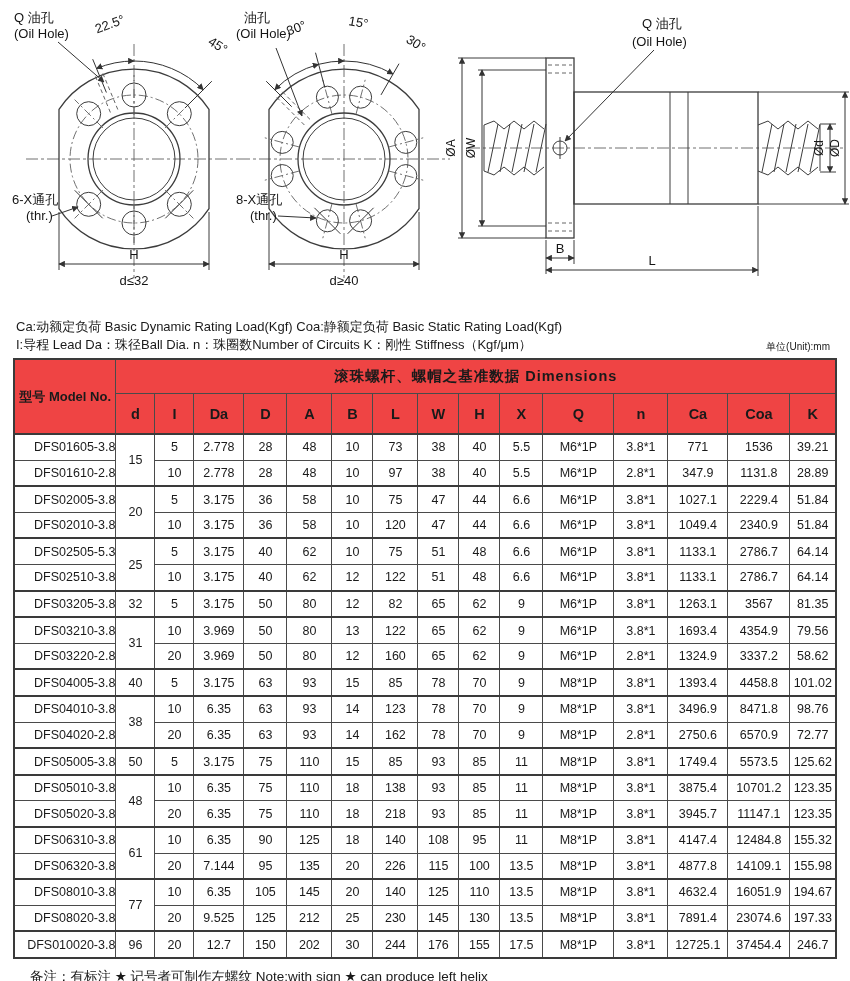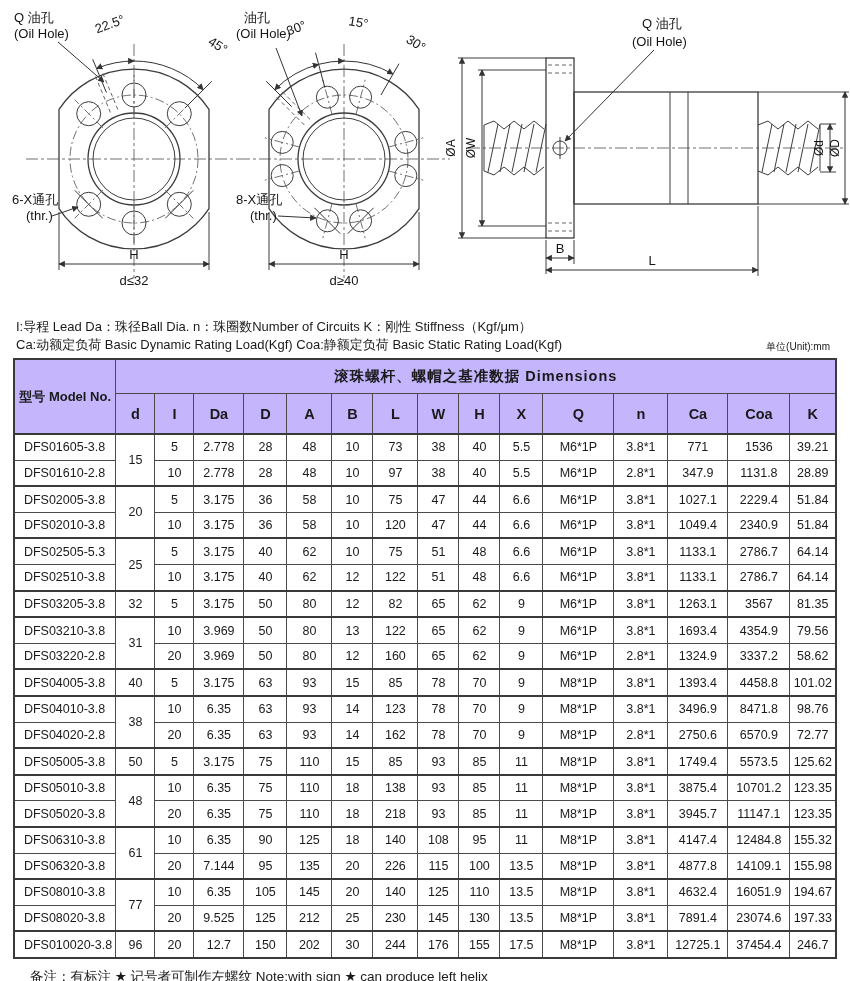--- a/index.html
+++ b/index.html
@@ -21,26 +21,26 @@
   .dsh{stroke:#555555;stroke-width:0.9;stroke-dasharray:4 3;fill:none;}
   .dim{stroke:#333333;stroke-width:1;fill:none;}
 
   
   .legend{display:flex;justify-content:space-between;align-items:flex-end;margin:16px 16px 5px 16px;font-size:13px;line-height:1.35;}
   .legend .unit{font-size:10px;white-space:nowrap;padding-right:4px;}
 
   
   table{border-collapse:collapse;table-layout:fixed;width:822px;margin:2px auto 0 auto;border:2px solid #3a3a3a;}
   th,td{border:1px solid #4a4a4a;text-align:center;font-size:12.5px;padding:0;overflow:hidden;white-space:nowrap;}
-  thead th{background:#c4b5fd;text-align:center;}
+  thead th{background:#ef4444;text-align:center;}
   .th-group{height:33px;font-size:14.5px;font-weight:bold;letter-spacing:1px;}
   .th-model{font-size:13px;font-weight:bold;}
   .th-col{height:39px;font-size:14.5px;font-weight:600;}
   tbody td{height:24.6px;background:#ffffff;}
-  tbody td.model{text-align:left;padding-left:9px;}
+  tbody td.model{text-align:right;padding-left:9px;}
   tr.grp td{border-top:2px solid #3a3a3a;}
 
   
   .note{margin:9px 0 0 30px;font-size:13.5px;}
 </style>
 </head>
 <body>
 
 <div class="page">
 
@@ -260,22 +260,22 @@
       <g>
         <line class="ln2" x1="312" y1="198" x2="312" y2="268"></line>
         <line class="dim" x1="100" y1="262" x2="312" y2="262" marker-start="url(#a3)" marker-end="url(#a3)"></line>
       </g>
       <text x="206" y="257" text-anchor="middle">L</text>
     </svg>
   </div>
 
   <div class="legend">
     <div>
+      <div>Ca:动额定负荷 Basic Dynamic Rating Load(Kgf)  Coa:静额定负荷 Basic Static Rating Load(Kgf)</div>
       <div>I:导程 Lead Da：珠径Ball Dia.  n：珠圈数Number of Circuits  K：刚性 Stiffness（Kgf/μm）</div>
-      <div>Ca:动额定负荷 Basic Dynamic Rating Load(Kgf)  Coa:静额定负荷 Basic Static Rating Load(Kgf)</div>
     </div>
     <div class="unit">单位(Unit):mm</div>
   </div>
 
   <table>
     <colgroup>
       <col style="width:102px">
         <col style="width:39px">
         <col style="width:39px">
         <col style="width:50px">

